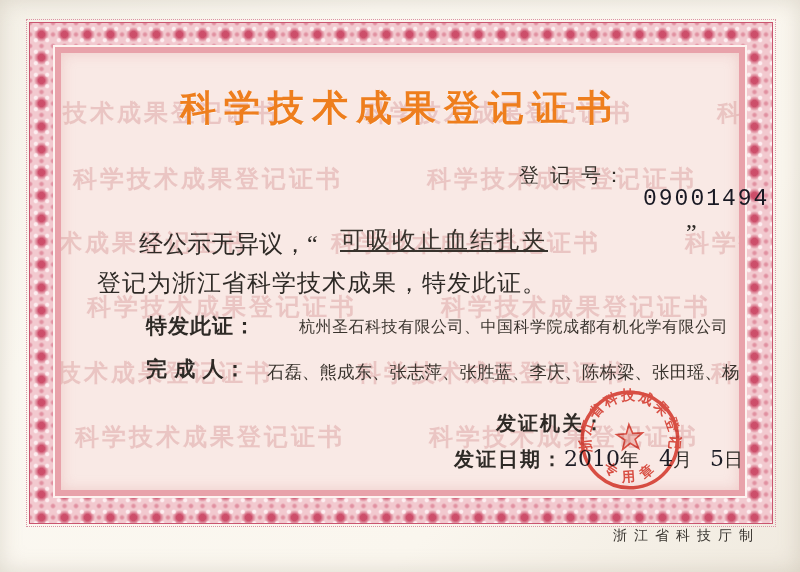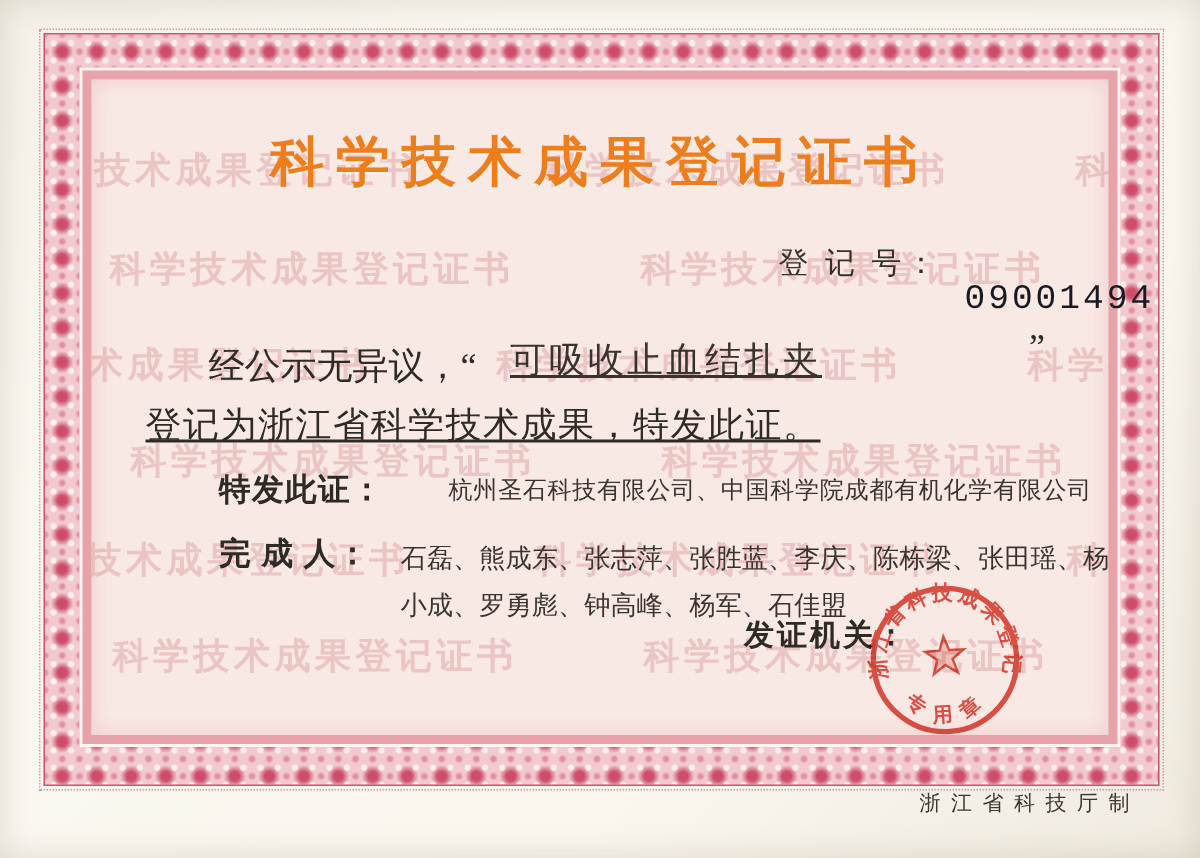--- a/index.html
+++ b/index.html
@@ -49,21 +49,21 @@
     font-size:36px;letter-spacing:8px;color:#ee7e1d;
     text-shadow:0 1px 0 rgba(255,255,255,0.5);
   }
   .reg-row{position:absolute;left:519px;top:162px;display:flex;align-items:flex-start;}
   .reg-label{font-size:20px;font-weight:400;letter-spacing:3px;color:#35302a;}
   .reg-number{margin-left:16px;margin-top:24px;font-family:Liberation Mono, monospace;
     font-size:23px;letter-spacing:2px;color:#191923;}
   .line1-prefix{position:absolute;left:139px;top:228px;font-size:24px;color:#2e2a26;}
   .achievement{position:absolute;left:340px;top:224px;font-size:24px;letter-spacing:2px;color:#38332d;text-decoration:underline;}
   .close-quote{position:absolute;left:686px;top:219px;font-size:24px;color:#2e2a26;}
-  .line2{position:absolute;left:97px;top:267px;font-size:24px;letter-spacing:1px;color:#2e2a26;text-decoration:underline;}
+  .line2{position:absolute;left:97px;top:267px;font-size:24px;letter-spacing:1px;color:#2e2a26;}
   .units-label{position:absolute;left:146px;top:312px;font-size:21px;letter-spacing:1px;font-weight:600;}
   .units-value{position:absolute;left:299px;top:317px;font-size:16px;letter-spacing:0.5px;color:#3a342e;}
   .persons-label{position:absolute;left:146px;top:355px;font-size:21px;letter-spacing:1px;font-weight:600;}
   .persons-line1{position:absolute;left:267px;top:360px;font-size:17.5px;color:#3a342e;}
   .persons-line2{position:absolute;left:267px;top:391px;font-size:17.5px;color:#3a342e;}
   .authority-row{position:absolute;left:454px;top:410px;font-size:20px;letter-spacing:2px;font-weight:600;margin-left:42px;}
   .date-row{position:absolute;left:454px;top:446px;display:flex;align-items:baseline;}
   .date-label{font-size:20px;letter-spacing:2px;font-weight:600;}
   .date-num{font-family:"DejaVu Serif",serif;font-size:22px;color:#1d1d26;}
   .cjk-unit{font-size:19px;}
@@ -101,24 +101,32 @@
   <div class="line1-prefix">经公示无异议，“</div>
   <div class="achievement">可吸收止血结扎夹</div>
   <div class="close-quote">”</div>
   <div class="line2">登记为浙江省科学技术成果，特发此证。</div>
 
   <div class="units-label">特发此证：</div>
   <div class="units-value">杭州圣石科技有限公司、中国科学院成都有机化学有限公司</div>
 
   <div class="persons-label">完 成 人：</div>
   <div class="persons-line1">石磊、熊成东、张志萍、张胜蓝、李庆、陈栋梁、张田瑶、杨</div>
-  <div class="persons-line2">小成、罗勇彪、钟高峰、杨军、石佳盟</div>
 
   <div class="authority-row">发证机关：</div>
 
+  <div class="date-row">
+    <span class="date-label">发证日期：</span>
+    <span class="date-num">2010</span>
+    <span class="cjk-unit">年</span>
+    <span class="date-num gap-a">4</span>
+    <span class="cjk-unit">月</span>
+    <span class="date-num gap-b">5</span>
+    <span class="cjk-unit">日</span>
+  </div>
 
   <svg class="seal" viewBox="0 0 104 104" xmlns="http://www.w3.org/2000/svg" xmlns:xlink="http://www.w3.org/1999/xlink">
     <circle cx="52" cy="52" r="46" fill="none" stroke="#d8382b" stroke-width="3.4"></circle>
     <defs>
       <path id="sealArc" d="M 15.3 64 A 38.6 38.6 0 1 1 88.7 64" fill="none"></path>
       <path id="sealBottomArc" d="M 22 72 A 33 33 0 0 0 82 72" fill="none"></path>
     </defs>
     <text font-size="13.5" fill="#d8382b" letter-spacing="2.5" font-weight="bold" font-family="Liberation Sans, DejaVu Sans, sans-serif">
       <textPath href="#sealArc" xlink:href="#sealArc" startOffset="2%">浙江省科技成果登记</textPath>
     </text>

